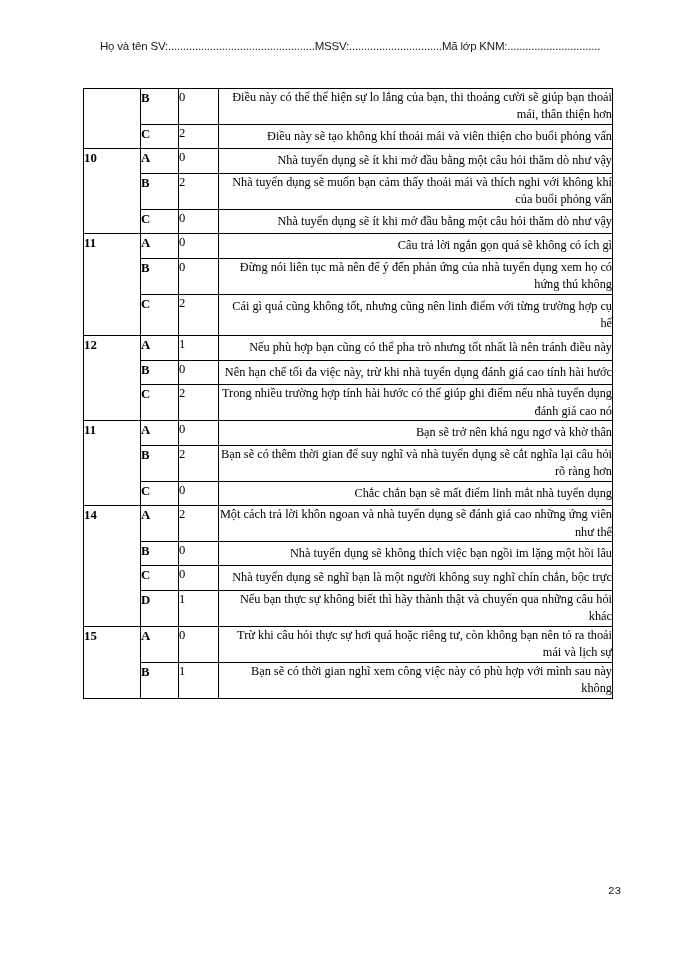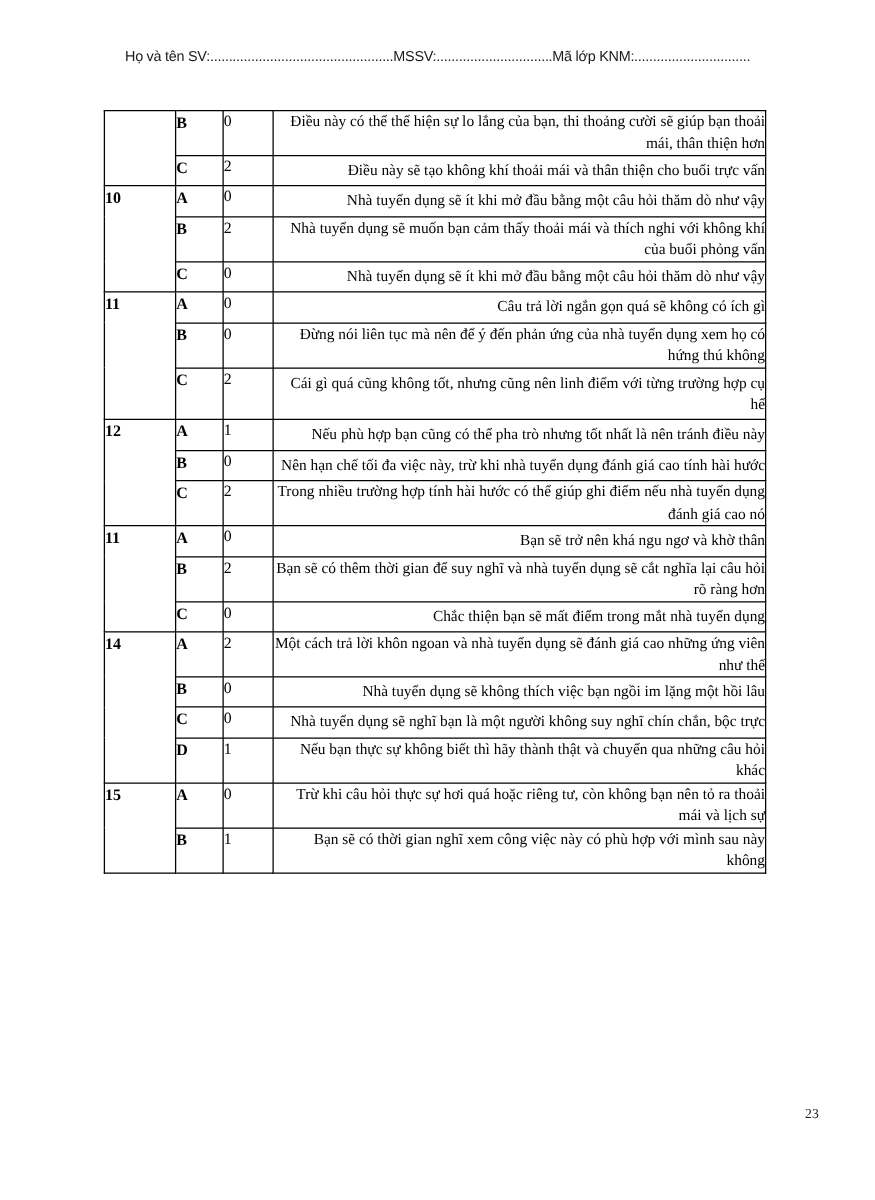--- a/index.html
+++ b/index.html
@@ -75,23 +75,23 @@
   .cell-text {
     vertical-align: top;
     padding: 3px 4px 4px 5px;
     text-align: right;
   }
   .cell-text.one-line { padding-top: 3px; padding-bottom: 3px; }
 
   
   .page-number {
     position: absolute;
-    left: 644px;
+    left: 608px;
     top: 885px;
-    font-family: Liberation Serif, serif;
+    font-family: Liberation Mono, monospace;
     font-size: 11px;
     color: #1a1a1a;
   }
 </style>
 </head>
 <body>
 
 <div class="page-header">
   <span class="seg">Họ và tên SV:.................................................MSSV:...............................Mã lớp KNM:...............................</span>
 </div>
@@ -106,21 +106,21 @@
   <tbody>
       <tr>
         <td class="cell-num" rowspan="2"></td>
         <td class="cell-letter">B</td>
         <td class="cell-score">0</td>
         <td class="cell-text">Điều này có thể thể hiện sự lo lắng của bạn, thi thoảng cười sẽ giúp bạn thoải mái, thân thiện hơn</td>
       </tr>
       <tr>
         <td class="cell-letter">C</td>
         <td class="cell-score">2</td>
-        <td class="cell-text one-line">Điều này sẽ tạo không khí thoải mái và thân thiện cho buổi trực vấn</td>
+        <td class="cell-text one-line">Điều này sẽ tạo không khí thoải mái và viên thiện cho buổi phỏng vấn</td>
       </tr>
       <tr>
         <td class="cell-num" rowspan="3">10</td>
         <td class="cell-letter">A</td>
         <td class="cell-score">0</td>
         <td class="cell-text one-line">Nhà tuyển dụng sẽ ít khi mở đầu bằng một câu hỏi thăm dò như vậy</td>
       </tr>
       <tr>
         <td class="cell-letter">B</td>
         <td class="cell-score">2</td>
@@ -170,21 +170,21 @@
         <td class="cell-text one-line">Bạn sẽ trở nên khá ngu ngơ và khờ thân</td>
       </tr>
       <tr>
         <td class="cell-letter">B</td>
         <td class="cell-score">2</td>
         <td class="cell-text">Bạn sẽ có thêm thời gian để suy nghĩ và nhà tuyển dụng sẽ cắt nghĩa lại câu hỏi rõ ràng hơn</td>
       </tr>
       <tr>
         <td class="cell-letter">C</td>
         <td class="cell-score">0</td>
-        <td class="cell-text one-line">Chắc thiện bạn sẽ mất điểm trong mắt nhà tuyển dụng</td>
+        <td class="cell-text one-line">Chắc chắn bạn sẽ mất điểm linh mắt nhà tuyển dụng</td>
       </tr>
       <tr>
         <td class="cell-num" rowspan="4">14</td>
         <td class="cell-letter">A</td>
         <td class="cell-score">2</td>
         <td class="cell-text">Một cách trả lời khôn ngoan và nhà tuyển dụng sẽ đánh giá cao những ứng viên như thế</td>
       </tr>
       <tr>
         <td class="cell-letter">B</td>
         <td class="cell-score">0</td>

